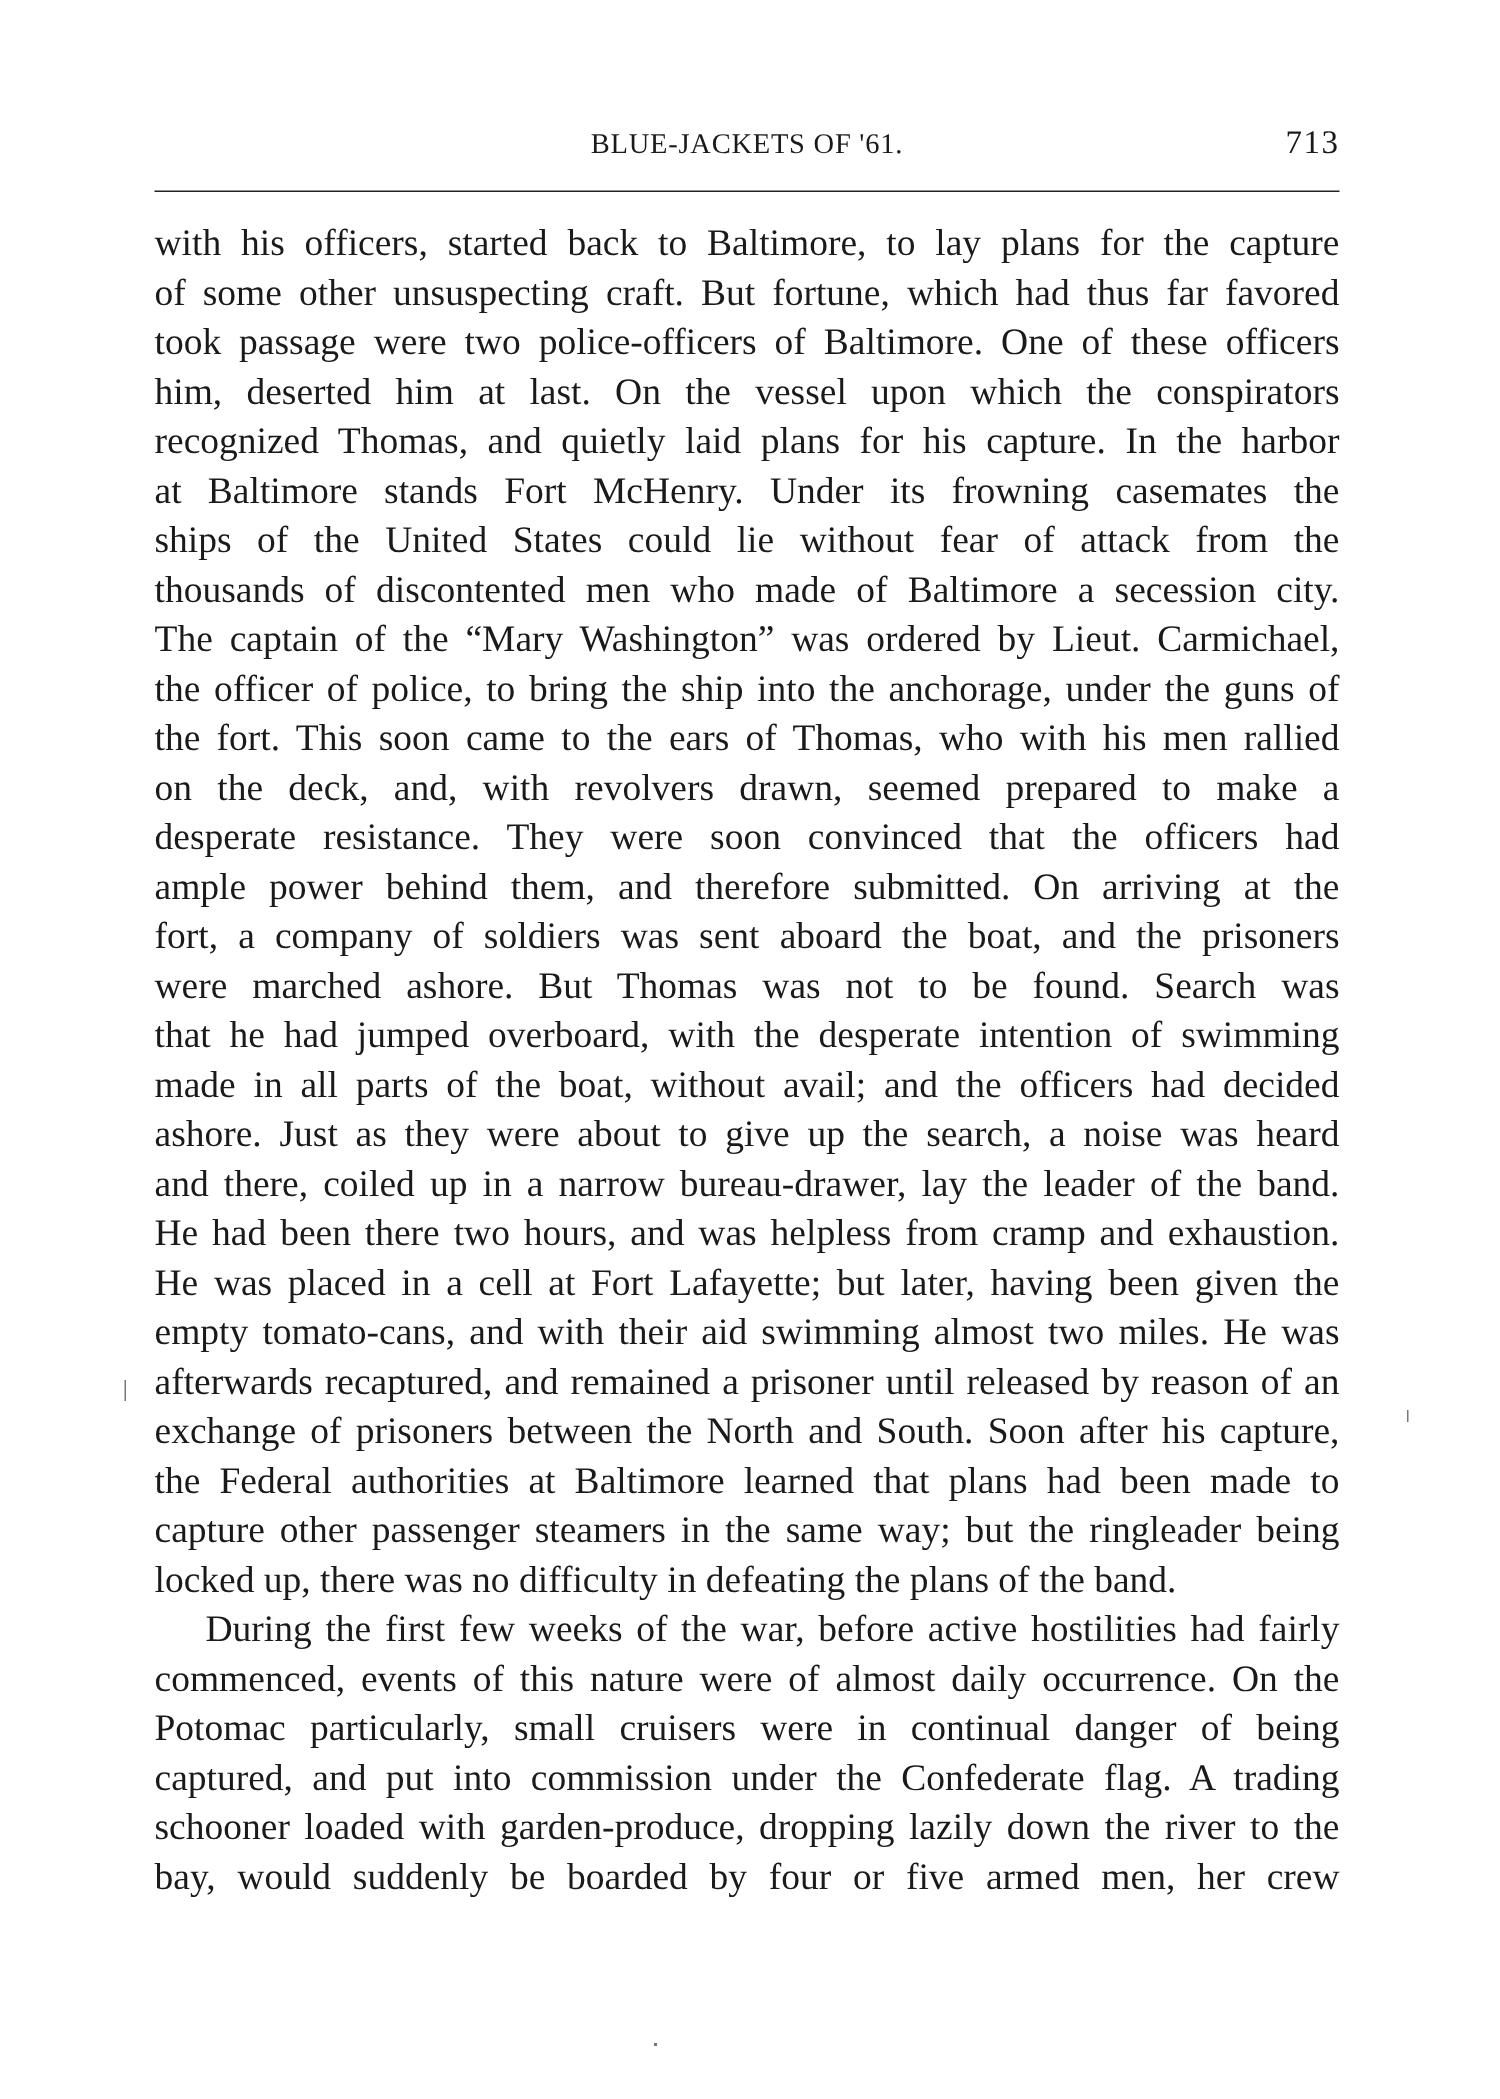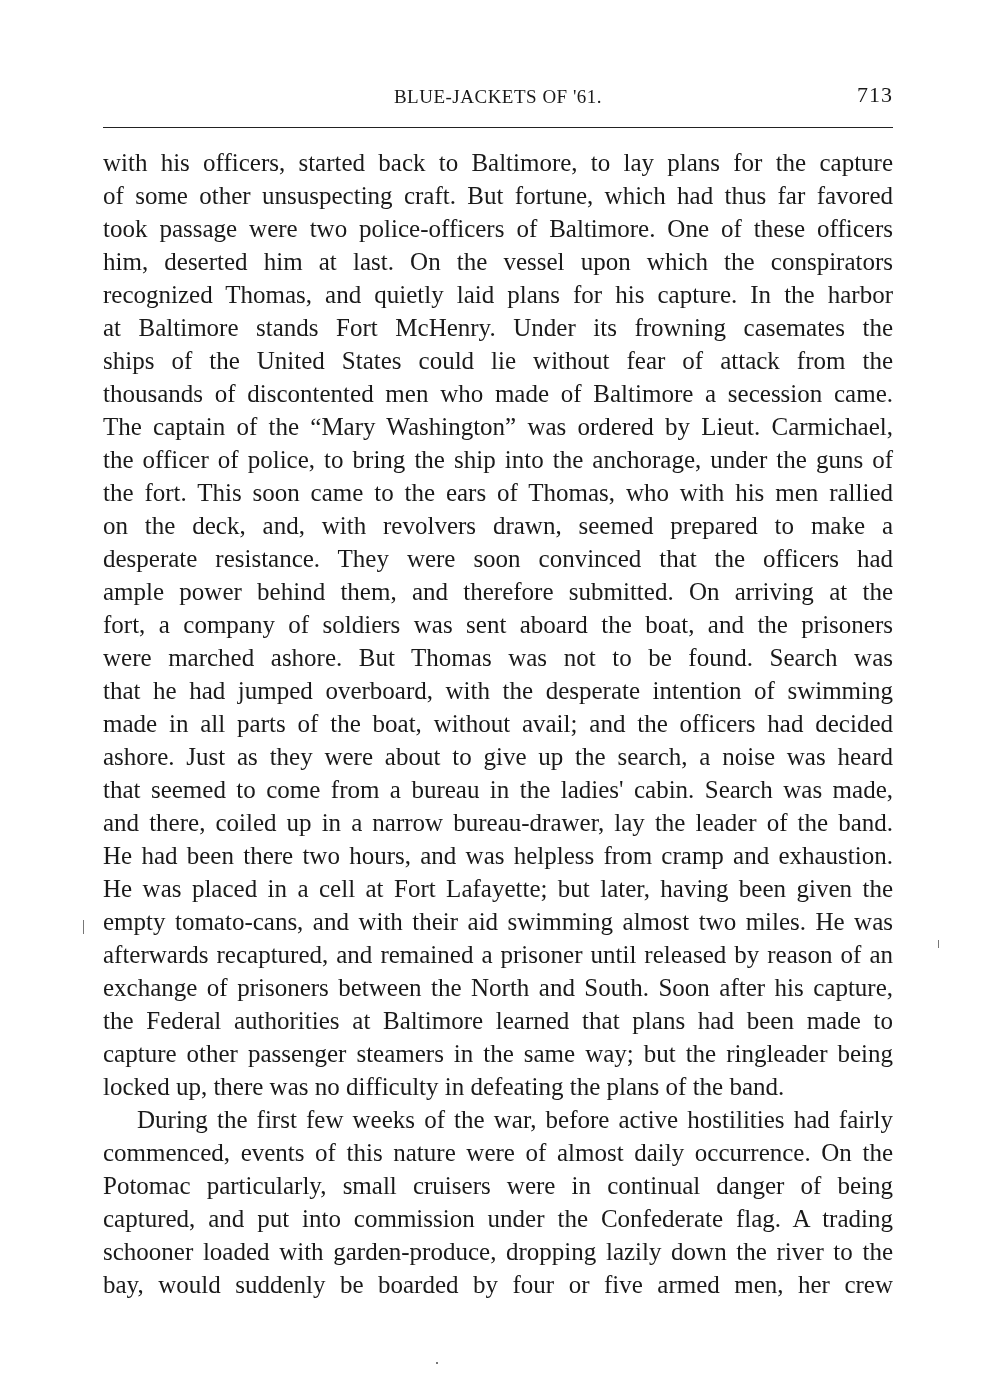--- a/index.html
+++ b/index.html
@@ -94,33 +94,32 @@
 
   <div class="body-text">
     <div class="paragraph">
       <span class="line">with his officers, started back to Baltimore, to lay plans for the capture</span>
       <span class="line">of some other unsuspecting craft.  But fortune, which had thus far favored</span>
       <span class="line">took passage were two police-officers of Baltimore.  One of these officers</span>
       <span class="line">him, deserted him at last.  On the vessel upon which the conspirators</span>
       <span class="line">recognized Thomas, and quietly laid plans for his capture.  In the harbor</span>
       <span class="line">at Baltimore stands Fort McHenry.  Under its frowning casemates the</span>
       <span class="line">ships of the United States could lie without fear of attack from the</span>
-      <span class="line">thousands of discontented men who made of Baltimore a secession came.</span>
+      <span class="line">thousands of discontented men who made of Baltimore a secession city.</span>
       <span class="line">The captain of the “Mary Washington” was ordered by Lieut. Carmichael,</span>
       <span class="line">the officer of police, to bring the ship into the anchorage, under the guns of</span>
       <span class="line">the fort.  This soon came to the ears of Thomas, who with his men rallied</span>
       <span class="line">on the deck, and, with revolvers drawn, seemed prepared to make a</span>
       <span class="line">desperate resistance.  They were soon convinced that the officers had</span>
       <span class="line">ample power behind them, and therefore submitted.  On arriving at the</span>
       <span class="line">fort, a company of soldiers was sent aboard the boat, and the prisoners</span>
       <span class="line">were marched ashore.  But Thomas was not to be found.  Search was</span>
       <span class="line">that he had jumped overboard, with the desperate intention of swimming</span>
       <span class="line">made in all parts of the boat, without avail; and the officers had decided</span>
       <span class="line">ashore.  Just as they were about to give up the search, a noise was heard</span>
-      <span class="line">that seemed to come from a bureau in the ladies' cabin.  Search was made,</span>
       <span class="line">and there, coiled up in a narrow bureau-drawer, lay the leader of the band.</span>
       <span class="line">He had been there two hours, and was helpless from cramp and exhaustion.</span>
       <span class="line">He was placed in a cell at Fort Lafayette; but later, having been given the</span>
       <span class="line">empty tomato-cans, and with their aid swimming almost two miles.  He was</span>
       <span class="line">afterwards recaptured, and remained a prisoner until released by reason of an</span>
       <span class="line">exchange of prisoners between the North and South.  Soon after his capture,</span>
       <span class="line">the Federal authorities at Baltimore learned that plans had been made to</span>
       <span class="line">capture other passenger steamers in the same way; but the ringleader being</span>
       <span class="line last">locked up, there was no difficulty in defeating the plans of the band.</span>
     </div>

